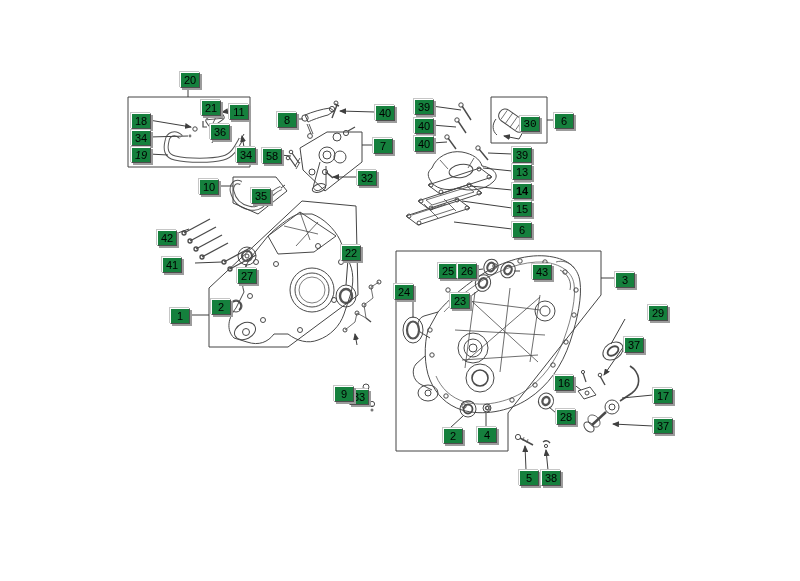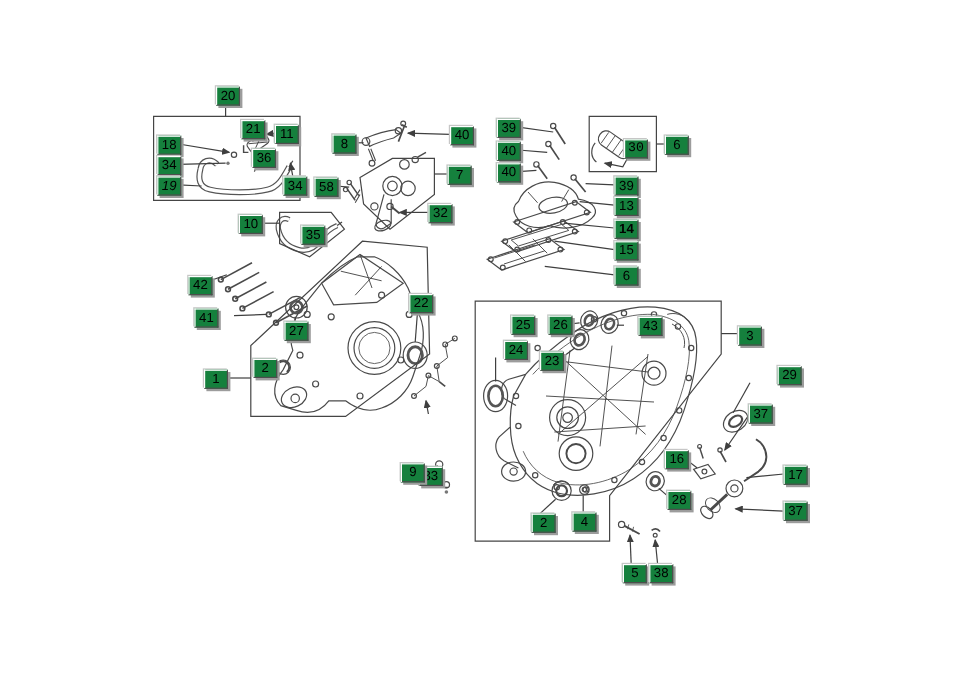--- a/index.html
+++ b/index.html
@@ -370,22 +370,22 @@
       <div class="callout" style="left: 199px; top: 179px;">10</div>
       <div class="callout" style="left: 251px; top: 188px;">35</div>
       <div class="callout" style="left: 157px; top: 230px;">42</div>
       <div class="callout" style="left: 162px; top: 257px;">41</div>
       <div class="callout" style="left: 237px; top: 268px;">27</div>
       <div class="callout" style="left: 170px; top: 308px;">1</div>
       <div class="callout" style="left: 211px; top: 299px;">2</div>
       <div class="callout" style="left: 341px; top: 245px;">22</div>
       <div class="callout" style="left: 349px; top: 345px; margin-top: 44px;">33</div>
       <div class="callout" style="left: 334px; top: 386px;">9</div>
-      <div class="callout" style="left: 420px; top: 284px;">24</div>
-      <div class="callout" style="left: 426px; top: 263px; text-align: center;">25</div>
+      <div class="callout" style="left: 394px; top: 284px;">24</div>
+      <div class="callout" style="left: 438px; top: 263px; text-align: center;">25</div>
       <div class="callout" style="left: 457px; top: 263px;">26</div>
       <div class="callout" style="left: 520px; top: 264px; margin-left: 12px;">43</div>
       <div class="callout" style="left: 450px; top: 293px;">23</div>
       <div class="callout" style="left: 615px; top: 272px;">3</div>
       <div class="callout" style="left: 624px; top: 305px; margin-left: 24px;">29</div>
       <div class="callout" style="left: 624px; top: 337px;">37</div>
       <div class="callout" style="left: 554px; top: 375px;">16</div>
       <div class="callout" style="left: 556px; top: 409px;">28</div>
       <div class="callout" style="left: 653px; top: 388px;">17</div>
       <div class="callout" style="left: 653px; top: 418px;">37</div>

